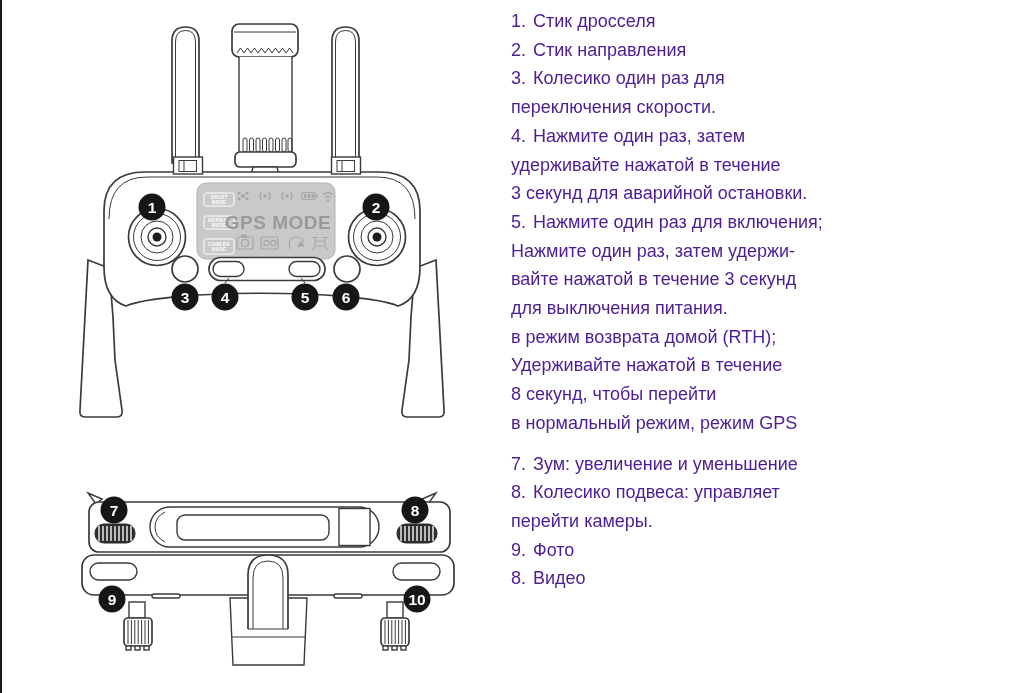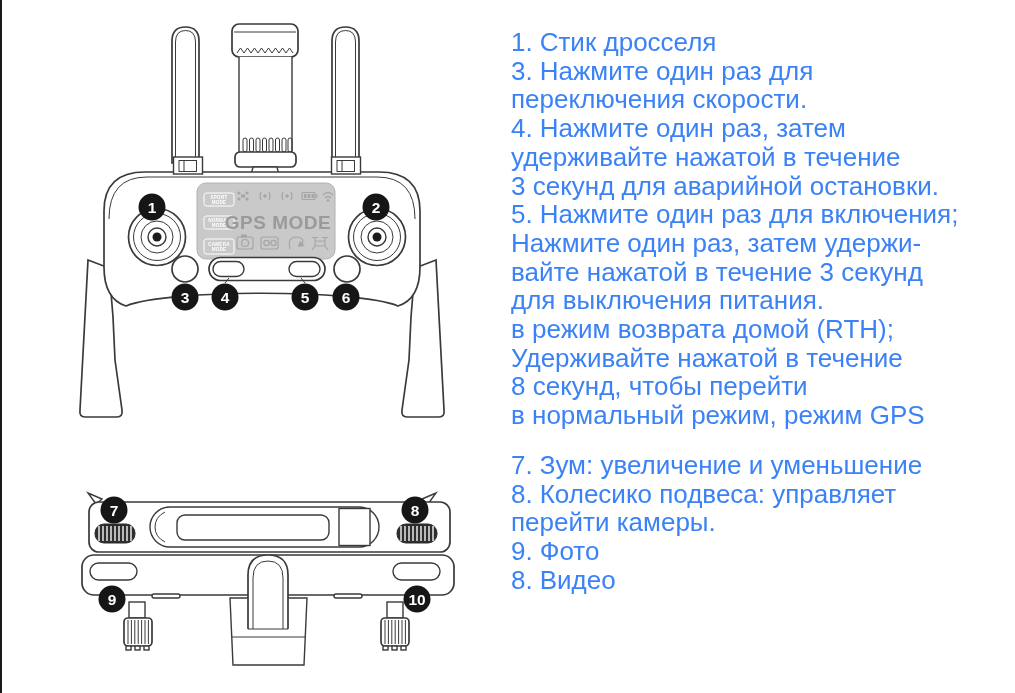--- a/index.html
+++ b/index.html
@@ -5,27 +5,27 @@
   html,body{margin:0;padding:0;background:#fff;}
   .page{
     position:relative;width:1015px;height:693px;background:#ffffff;
     border-left:2px solid #1a1a1a;overflow:hidden;
     font-family:"Liberation Sans",sans-serif;box-sizing:border-box;
   }
   .diagram-svg{position:absolute;}
   #controller-front{left:55px;top:15px;}
   #controller-top{left:60px;top:483px;}
   .instructions{
-    position:absolute;left:509px;top:28px;width:502px;
-    color:#3b82f6;font-size:26px;line-height:28.7px;
+    position:absolute;left:509px;top:7px;width:502px;
+    color:#4c1d95;font-size:18px;line-height:28.7px;
   }
   .ln{white-space:nowrap;}
   .ind{}
   .no{margin-right:7px;}
-  .gap{margin-top:21px;}
+  .gap{margin-top:12px;}
   svg .outline{fill:#ffffff;stroke:#3a3a3a;stroke-width:1.7;}
   svg .thin{fill:none;stroke:#3a3a3a;stroke-width:1;}
   svg .mid{fill:none;stroke:#3a3a3a;stroke-width:1.4;}
   svg .midf{fill:#ffffff;stroke:#3a3a3a;stroke-width:1.4;}
   svg .callout-disc{fill:#161616;stroke:none;}
   svg .callout-num{fill:#ffffff;font-family:"Liberation Sans",sans-serif;font-weight:bold;font-size:15.5px;text-anchor:middle;}
   svg .lcd-text{fill:#9a9a9a;font-family:"Liberation Sans",sans-serif;font-weight:bold;font-size:19px;letter-spacing:.5px;text-anchor:middle;}
   svg .mode-box{fill:none;stroke:#ffffff;stroke-width:1;}
   svg .mode-text{fill:#ffffff;font-family:"Liberation Sans",sans-serif;font-weight:bold;font-size:4.6px;text-anchor:middle;letter-spacing:.2px;}
   svg .icon{stroke:#a6a6a6;fill:none;stroke-width:1.2;}
@@ -265,21 +265,24 @@
       <circle class="callout-disc" cx="355" cy="116" r="13.5"></circle>
       <text class="callout-num" x="355" y="121.5">10</text>
     </g>
   </svg>
 
   <div class="instructions">
     <div>
       <div class="ln"><span class="no">1.</span><span>Стик дросселя</span></div>
     </div>
     <div>
-      <div class="ln"><span class="no">3.</span><span>Нажмите один раз для</span></div>
+      <div class="ln"><span class="no">2.</span><span>Стик направления</span></div>
+    </div>
+    <div>
+      <div class="ln"><span class="no">3.</span><span>Колесико один раз для</span></div>
       <div class="ln ind">переключения скорости.</div>
     </div>
     <div>
       <div class="ln"><span class="no">4.</span><span>Нажмите один раз, затем</span></div>
       <div class="ln ind">удерживайте нажатой в течение</div>
       <div class="ln ind">3 секунд для аварийной остановки.</div>
     </div>
     <div>
       <div class="ln"><span class="no">5.</span><span>Нажмите один раз для включения;</span></div>
       <div class="ln ind">Нажмите один раз, затем удержи-</div>

